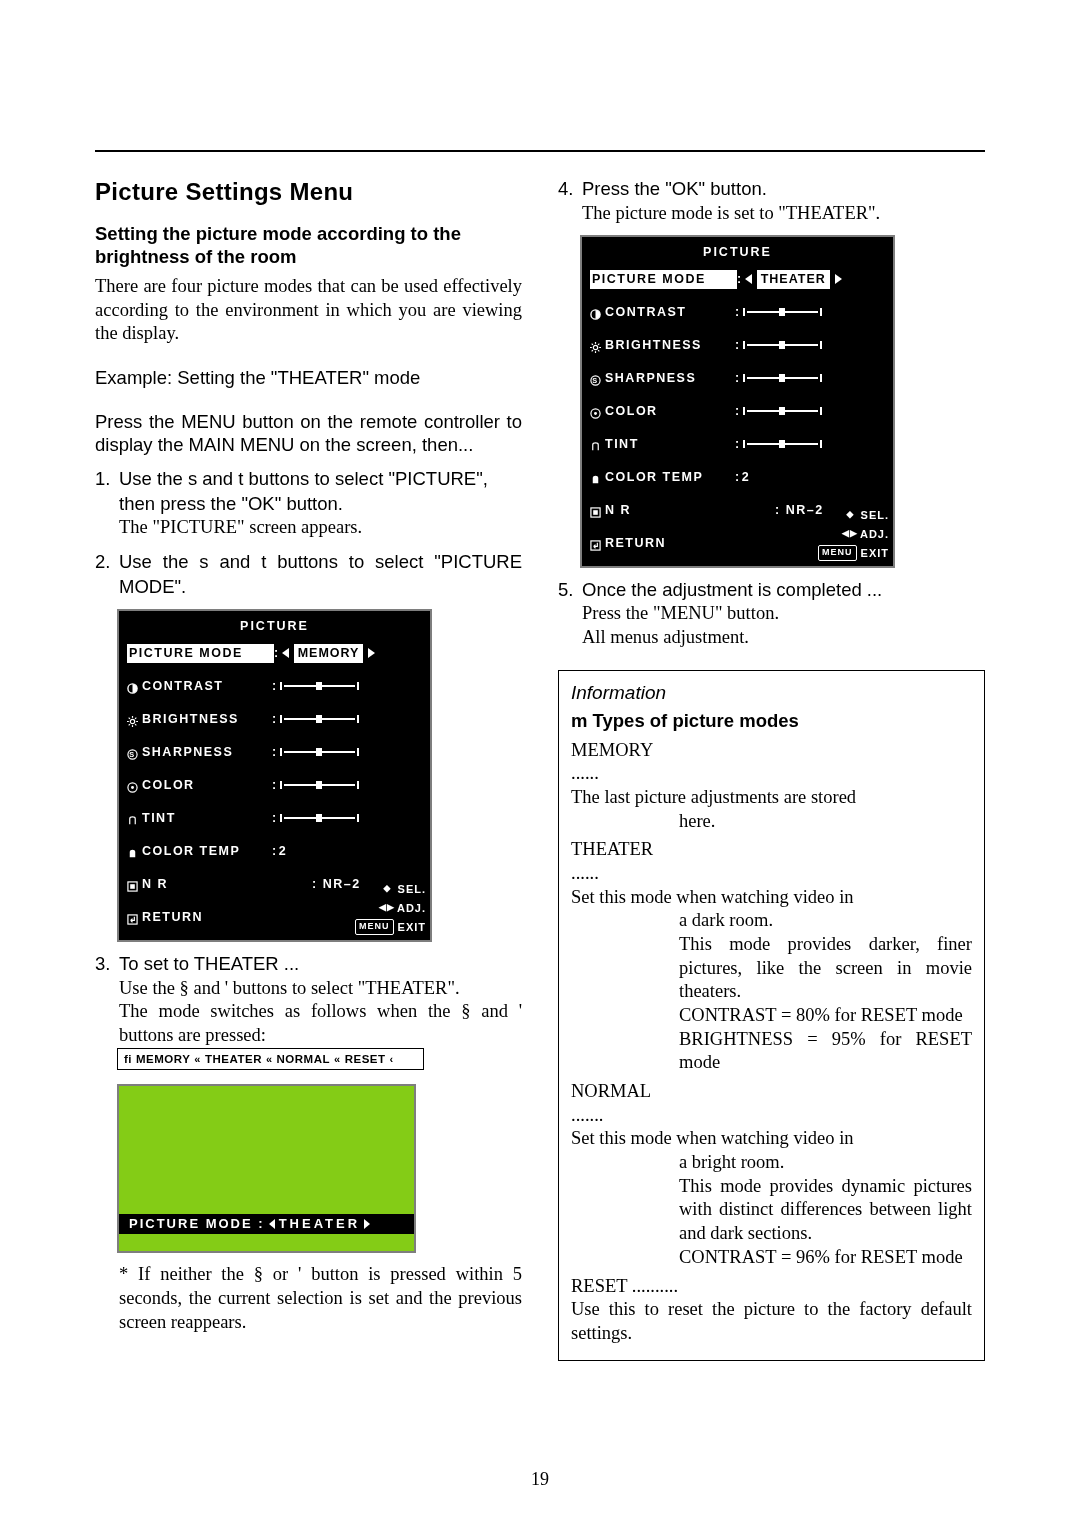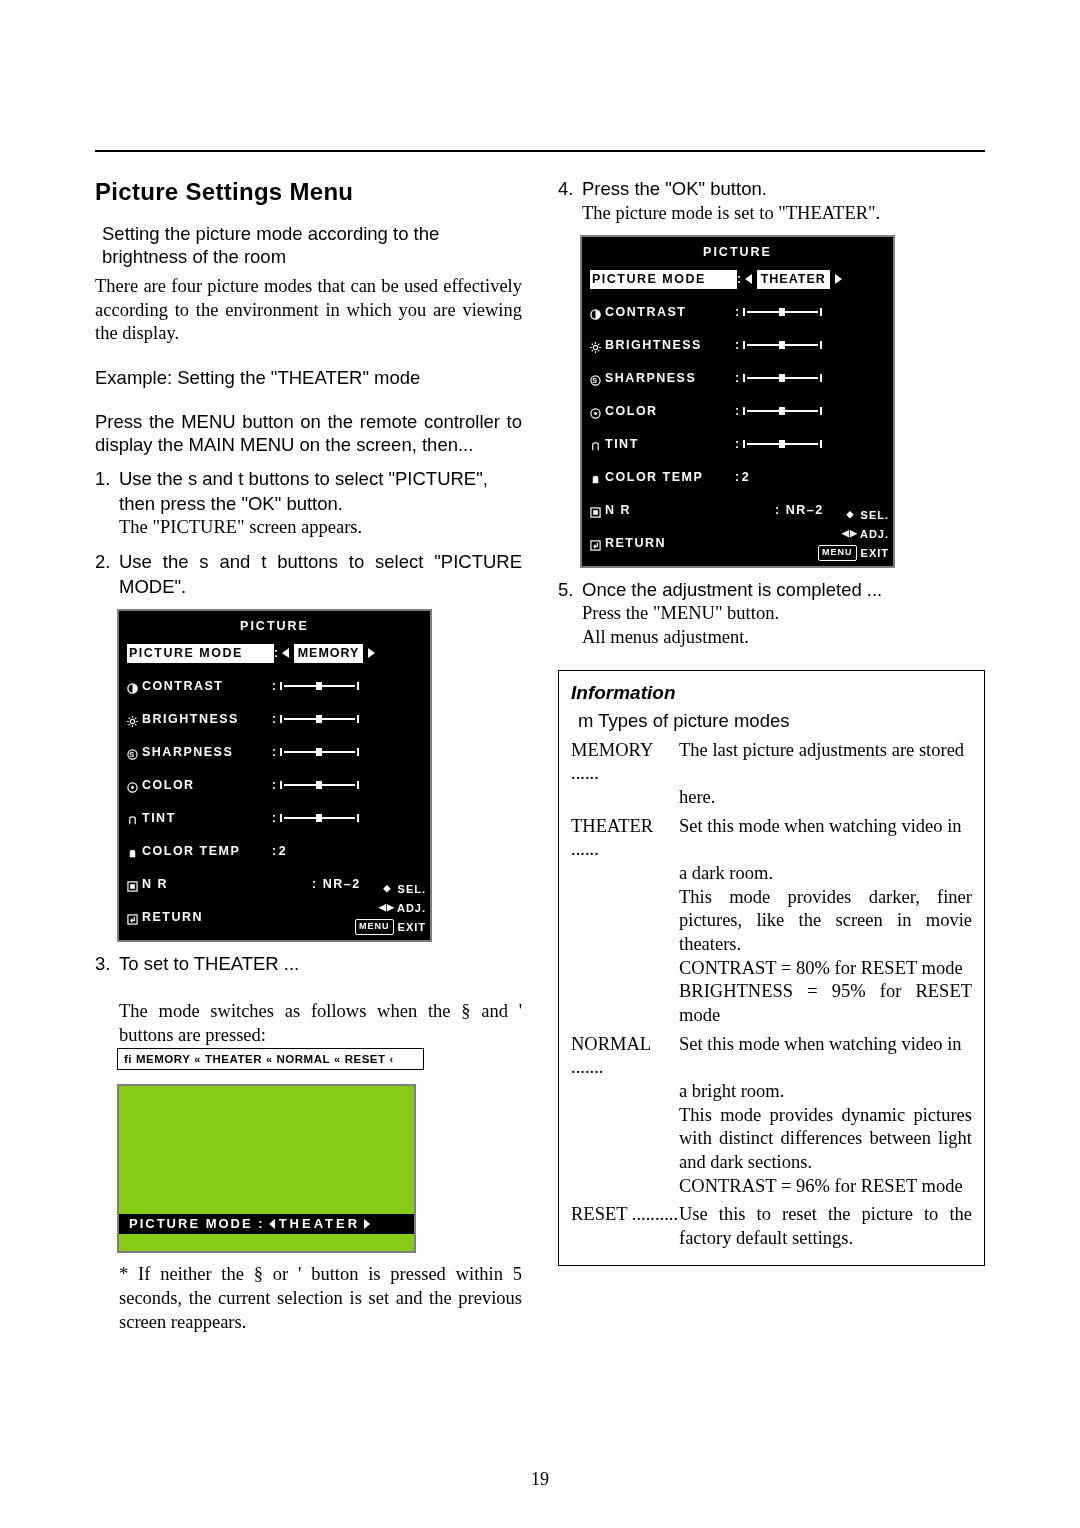--- a/index.html
+++ b/index.html
@@ -32,22 +32,21 @@
   h1.section {
     font-family: Arial, Helvetica, sans-serif;
     font-weight: 800;
     font-size: 24px;
     margin: 0 0 14px 0;
     letter-spacing: 0.3px;
     color: #000;
   }
   .bold-sans {
     font-family: Arial, Helvetica, sans-serif;
-    font-weight: 400;
-    margin-left: 7px;
+    font-weight: 700;
   }
   .helv {
     font-family: Arial, Helvetica, sans-serif;
   }
   p { margin: 0 0 6px 0; }
   .mt10 { margin-top: 12px; }
   .mt16 { margin-top: 20px; }
   .ol { margin: 0; padding: 0; }
   .li {
     display: flex;
@@ -195,27 +194,27 @@
   }
 
   
   .info {
     border: 1.5px solid #000;
     padding: 10px 12px 14px 12px;
     margin-top: 20px;
   }
   .info h2 {
     font-family: Arial, Helvetica, sans-serif;
-    font-weight: 700;
+    font-weight: 400;
     font-style: italic;
     font-size: 19px;
     margin: 0 0 4px 0;
   }
   .dl { margin-top: 6px; }
-  .dl .ditem { display: flex; margin-top: 5px; }
+  .dl .ditem { display: flex; margin-top: 5px; flex-direction: column; }
   .dl .dt { width: 108px; flex: none; }
   .dl .dd { flex: 1; text-align: justify; }
   .dl .dd-cont { padding-left: 108px; text-align: justify; }
 
   .pagenum {
     position: absolute;
     bottom: 38px;
     left: 0; right: 0;
     text-align: center;
     font-size: 18px;
@@ -396,21 +395,21 @@
               <span class="menu-badge">MENU</span>
               <span>EXIT</span>
             </div>
         </div>
       </div>
 
       <div class="li mt10">
         <div class="li-num helv">3.</div>
         <div class="li-body">
           <span class="helv">To set to  THEATER  ...</span><br>
-          <br>
+          <span>Use the  §  and  '  buttons to select "THEATER".</span><br>
           <span class="justify" style="display:inline-block">The mode switches as follows when the  §  and  '  buttons are pressed:</span>
         </div>
       </div>
 
       <div class="cycle">
         <span>fi</span>
         <span>MEMORY</span>
           <span class="arr">«</span>
         <span>THEATER</span>
           <span class="arr">«</span>

